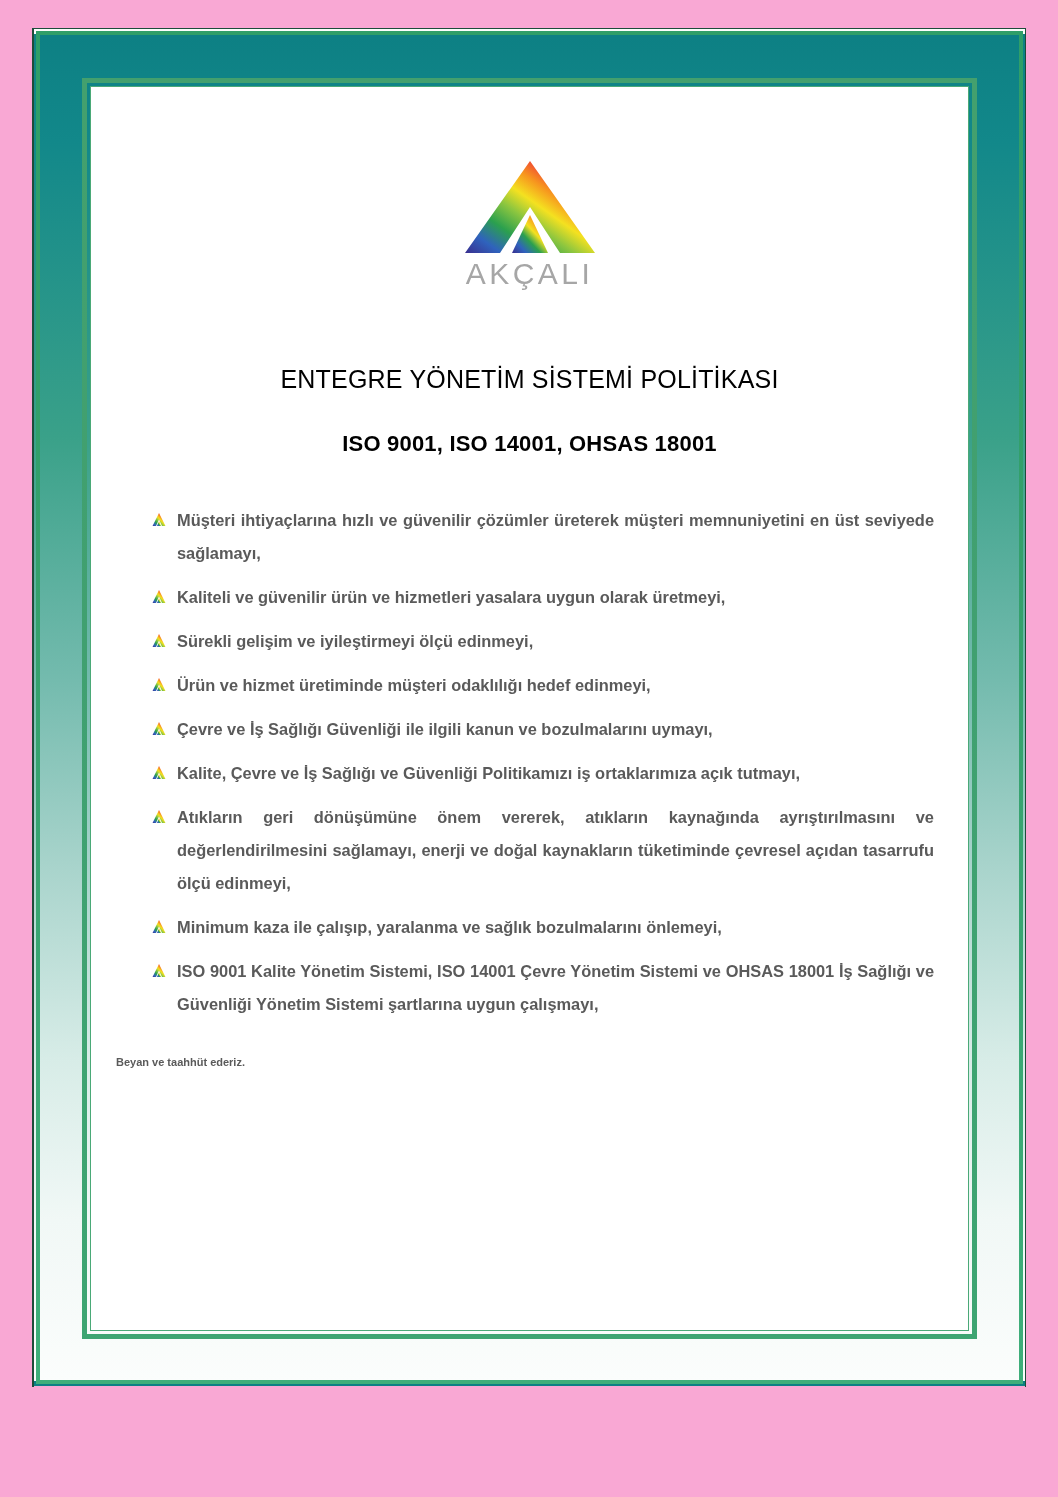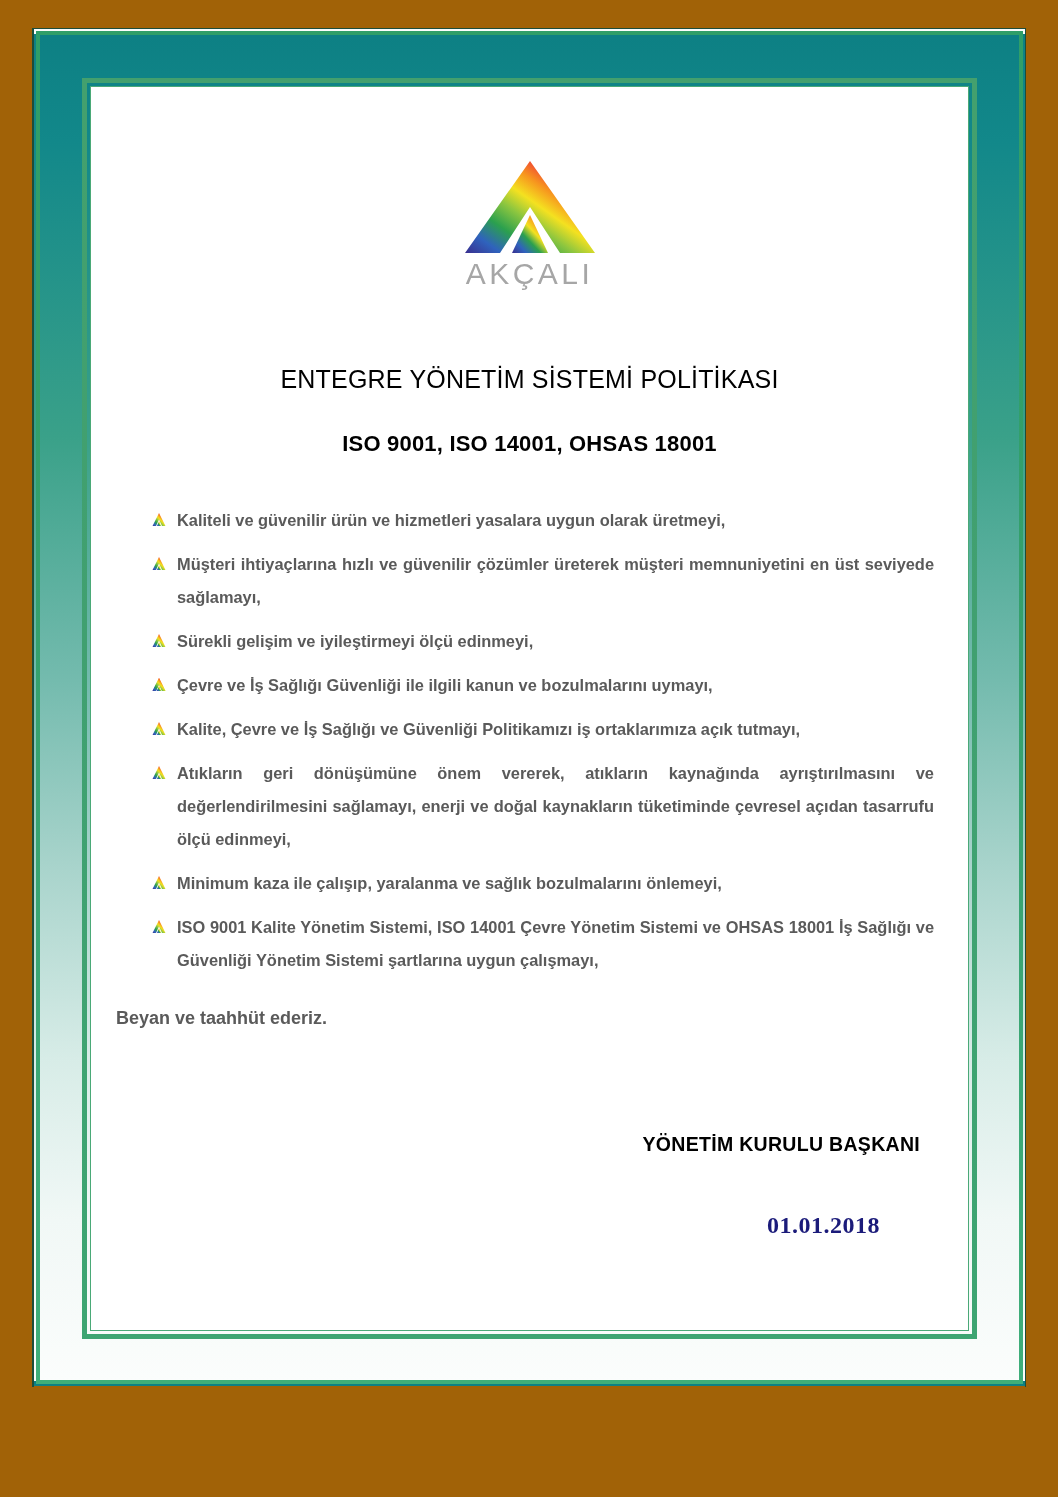--- a/index.html
+++ b/index.html
@@ -10,21 +10,21 @@
   body {
     font-family: "Liberation Sans", sans-serif;
     -webkit-font-smoothing: antialiased;
   }
 
   
   .page {
     position: relative;
     width: 1058px;
     height: 1497px;
-    background: #a16207;
+    background: #f9a8d4;
     overflow: hidden;
     box-sizing: border-box;
   }
 
   
   
   .frame-outer {
     position: absolute;
     left: 32px;
     top: 28px;
@@ -166,21 +166,21 @@
     left: -25px;
     top: 9px;
     width: 14px;
     height: 14px;
   }
 
   
   .closing {
     margin: 26px 0 0 0;
     padding-left: 25px;
-    font-size: 18px;
+    font-size: 11px;
     font-weight: bold;
     color: #5a5a5a;
     line-height: 30px;
   }
 
   
   .signature-block {
     margin-top: 100px;
     padding-right: 48px;
     text-align: right;
@@ -241,85 +241,82 @@
 
         <path d="M66 56 L84 94 L48 94 Z" fill="url(#rainbow2)"></path>
       </svg>
       <span class="logo-word">AKÇALI</span>
     </div>
 
     <h1 class="doc-title">ENTEGRE YÖNETİM SİSTEMİ POLİTİKASI</h1>
     <h2 class="doc-subtitle">ISO 9001, ISO 14001, OHSAS 18001</h2>
 
     <ul class="policy-list">
+      <li class="policy-item">
+        <svg class="bullet-icon" viewBox="0 0 14 14">
+          <path d="M7 0 L13.5 13 L10 13 L7 6.5 L4 13 L0.5 13 Z" fill="url(#rainbow)"></path>
+          <path d="M7 8 L9 13 L5 13 Z" fill="url(#rainbow2)"></path>
+        </svg>
+        <span>Müşteri ihtiyaçlarına hızlı ve güvenilir çözümler üreterek müşteri memnuniyetini en üst seviyede sağlamayı,</span>
+      </li>
       <li class="policy-item nojustify">
         <svg class="bullet-icon" viewBox="0 0 14 14">
           <path d="M7 0 L13.5 13 L10 13 L7 6.5 L4 13 L0.5 13 Z" fill="url(#rainbow)"></path>
           <path d="M7 8 L9 13 L5 13 Z" fill="url(#rainbow2)"></path>
         </svg>
         <span>Kaliteli ve güvenilir ürün ve hizmetleri yasalara uygun olarak üretmeyi,</span>
       </li>
+      <li class="policy-item nojustify">
+        <svg class="bullet-icon" viewBox="0 0 14 14">
+          <path d="M7 0 L13.5 13 L10 13 L7 6.5 L4 13 L0.5 13 Z" fill="url(#rainbow)"></path>
+          <path d="M7 8 L9 13 L5 13 Z" fill="url(#rainbow2)"></path>
+        </svg>
+        <span>Sürekli gelişim ve iyileştirmeyi ölçü edinmeyi,</span>
+      </li>
+      <li class="policy-item nojustify">
+        <svg class="bullet-icon" viewBox="0 0 14 14">
+          <path d="M7 0 L13.5 13 L10 13 L7 6.5 L4 13 L0.5 13 Z" fill="url(#rainbow)"></path>
+          <path d="M7 8 L9 13 L5 13 Z" fill="url(#rainbow2)"></path>
+        </svg>
+        <span>Ürün ve hizmet üretiminde müşteri odaklılığı hedef edinmeyi,</span>
+      </li>
+      <li class="policy-item nojustify">
+        <svg class="bullet-icon" viewBox="0 0 14 14">
+          <path d="M7 0 L13.5 13 L10 13 L7 6.5 L4 13 L0.5 13 Z" fill="url(#rainbow)"></path>
+          <path d="M7 8 L9 13 L5 13 Z" fill="url(#rainbow2)"></path>
+        </svg>
+        <span>Çevre ve İş Sağlığı Güvenliği ile ilgili kanun ve bozulmalarını uymayı,</span>
+      </li>
       <li class="policy-item">
         <svg class="bullet-icon" viewBox="0 0 14 14">
           <path d="M7 0 L13.5 13 L10 13 L7 6.5 L4 13 L0.5 13 Z" fill="url(#rainbow)"></path>
           <path d="M7 8 L9 13 L5 13 Z" fill="url(#rainbow2)"></path>
         </svg>
-        <span>Müşteri ihtiyaçlarına hızlı ve güvenilir çözümler üreterek müşteri memnuniyetini en üst seviyede sağlamayı,</span>
-      </li>
-      <li class="policy-item nojustify">
-        <svg class="bullet-icon" viewBox="0 0 14 14">
-          <path d="M7 0 L13.5 13 L10 13 L7 6.5 L4 13 L0.5 13 Z" fill="url(#rainbow)"></path>
-          <path d="M7 8 L9 13 L5 13 Z" fill="url(#rainbow2)"></path>
-        </svg>
-        <span>Sürekli gelişim ve iyileştirmeyi ölçü edinmeyi,</span>
-      </li>
-      <li class="policy-item nojustify">
-        <svg class="bullet-icon" viewBox="0 0 14 14">
-          <path d="M7 0 L13.5 13 L10 13 L7 6.5 L4 13 L0.5 13 Z" fill="url(#rainbow)"></path>
-          <path d="M7 8 L9 13 L5 13 Z" fill="url(#rainbow2)"></path>
-        </svg>
-      </li>
-      <li class="policy-item nojustify">
-        <svg class="bullet-icon" viewBox="0 0 14 14">
-          <path d="M7 0 L13.5 13 L10 13 L7 6.5 L4 13 L0.5 13 Z" fill="url(#rainbow)"></path>
-          <path d="M7 8 L9 13 L5 13 Z" fill="url(#rainbow2)"></path>
-        </svg>
-        <span>Çevre ve İş Sağlığı Güvenliği ile ilgili kanun ve bozulmalarını uymayı,</span>
+        <span>Kalite, Çevre ve İş Sağlığı ve Güvenliği Politikamızı iş ortaklarımıza açık tutmayı,</span>
       </li>
       <li class="policy-item">
         <svg class="bullet-icon" viewBox="0 0 14 14">
           <path d="M7 0 L13.5 13 L10 13 L7 6.5 L4 13 L0.5 13 Z" fill="url(#rainbow)"></path>
           <path d="M7 8 L9 13 L5 13 Z" fill="url(#rainbow2)"></path>
         </svg>
-        <span>Kalite, Çevre ve İş Sağlığı ve Güvenliği Politikamızı iş ortaklarımıza açık tutmayı,</span>
+        <span>Atıkların geri dönüşümüne önem vererek, atıkların kaynağında ayrıştırılmasını ve değerlendirilmesini sağlamayı, enerji ve doğal kaynakların tüketiminde çevresel açıdan tasarrufu ölçü edinmeyi,</span>
+      </li>
+      <li class="policy-item nojustify">
+        <svg class="bullet-icon" viewBox="0 0 14 14">
+          <path d="M7 0 L13.5 13 L10 13 L7 6.5 L4 13 L0.5 13 Z" fill="url(#rainbow)"></path>
+          <path d="M7 8 L9 13 L5 13 Z" fill="url(#rainbow2)"></path>
+        </svg>
+        <span>Minimum kaza ile çalışıp, yaralanma ve sağlık bozulmalarını önlemeyi,</span>
       </li>
       <li class="policy-item">
         <svg class="bullet-icon" viewBox="0 0 14 14">
           <path d="M7 0 L13.5 13 L10 13 L7 6.5 L4 13 L0.5 13 Z" fill="url(#rainbow)"></path>
           <path d="M7 8 L9 13 L5 13 Z" fill="url(#rainbow2)"></path>
         </svg>
-        <span>Atıkların geri dönüşümüne önem vererek, atıkların kaynağında ayrıştırılmasını ve değerlendirilmesini sağlamayı, enerji ve doğal kaynakların tüketiminde çevresel açıdan tasarrufu ölçü edinmeyi,</span>
-      </li>
-      <li class="policy-item nojustify">
-        <svg class="bullet-icon" viewBox="0 0 14 14">
-          <path d="M7 0 L13.5 13 L10 13 L7 6.5 L4 13 L0.5 13 Z" fill="url(#rainbow)"></path>
-          <path d="M7 8 L9 13 L5 13 Z" fill="url(#rainbow2)"></path>
-        </svg>
-        <span>Minimum kaza ile çalışıp, yaralanma ve sağlık bozulmalarını önlemeyi,</span>
-      </li>
-      <li class="policy-item">
-        <svg class="bullet-icon" viewBox="0 0 14 14">
-          <path d="M7 0 L13.5 13 L10 13 L7 6.5 L4 13 L0.5 13 Z" fill="url(#rainbow)"></path>
-          <path d="M7 8 L9 13 L5 13 Z" fill="url(#rainbow2)"></path>
-        </svg>
         <span>ISO 9001 Kalite Yönetim Sistemi, ISO 14001 Çevre Yönetim Sistemi ve OHSAS 18001 İş Sağlığı ve Güvenliği Yönetim Sistemi şartlarına uygun çalışmayı,</span>
       </li>
     </ul>
 
     <p class="closing">Beyan ve taahhüt ederiz.</p>
 
-    <div class="signature-block">
-      <div class="sig-title">YÖNETİM KURULU BAŞKANI</div>
-      <div class="sig-date">01.01.2018</div>
-    </div>
 
   </div>
 </div>
 
 </body></html>

